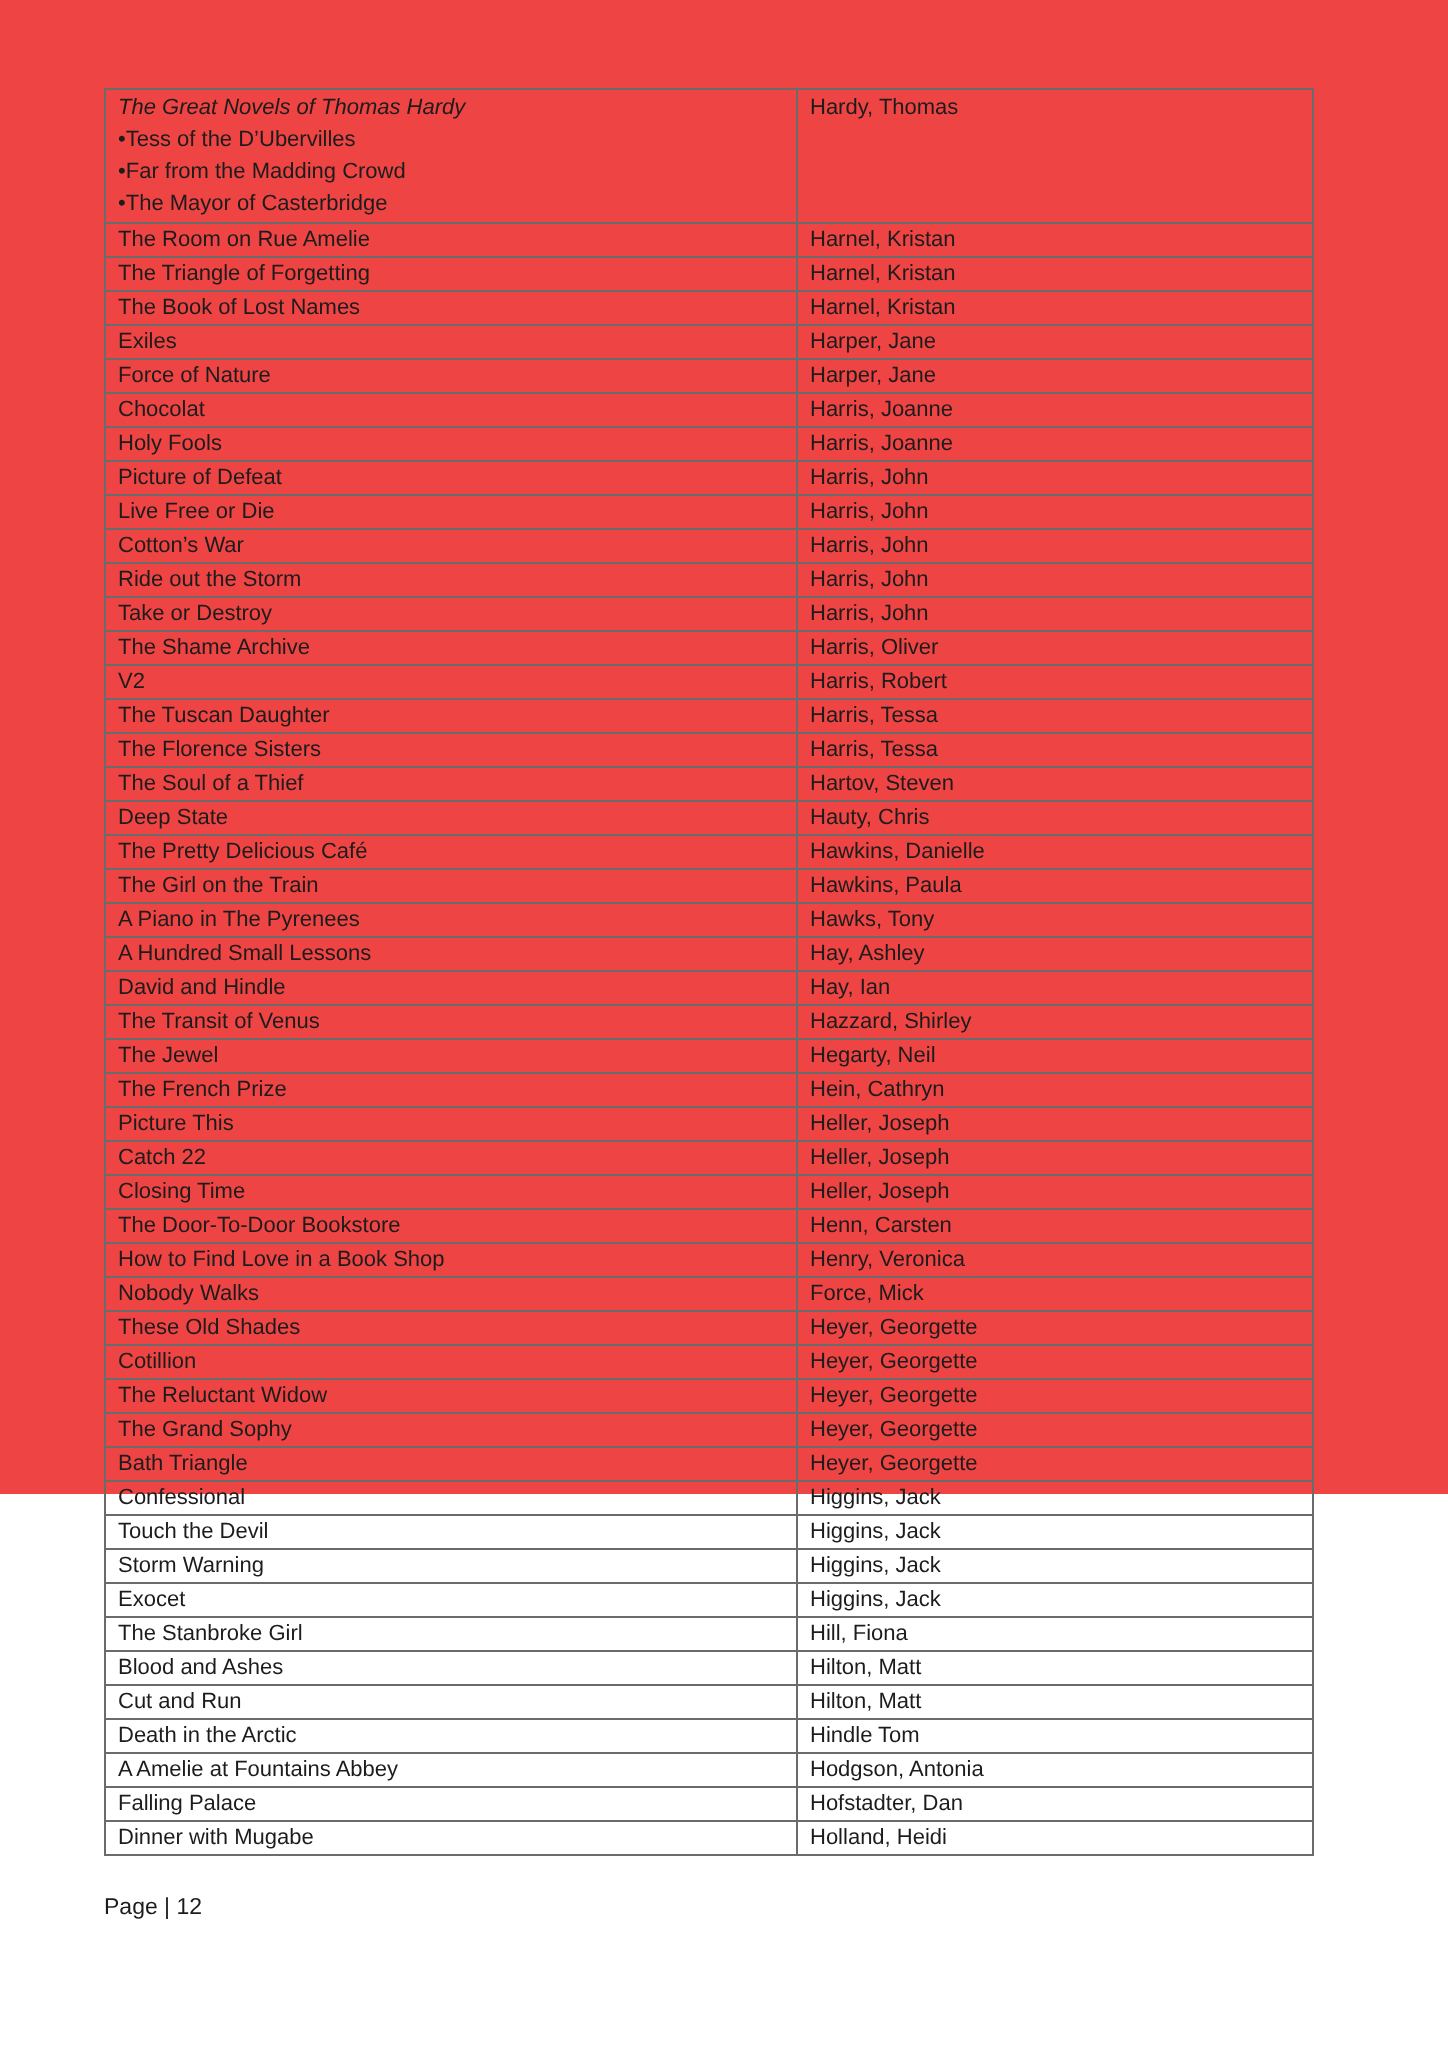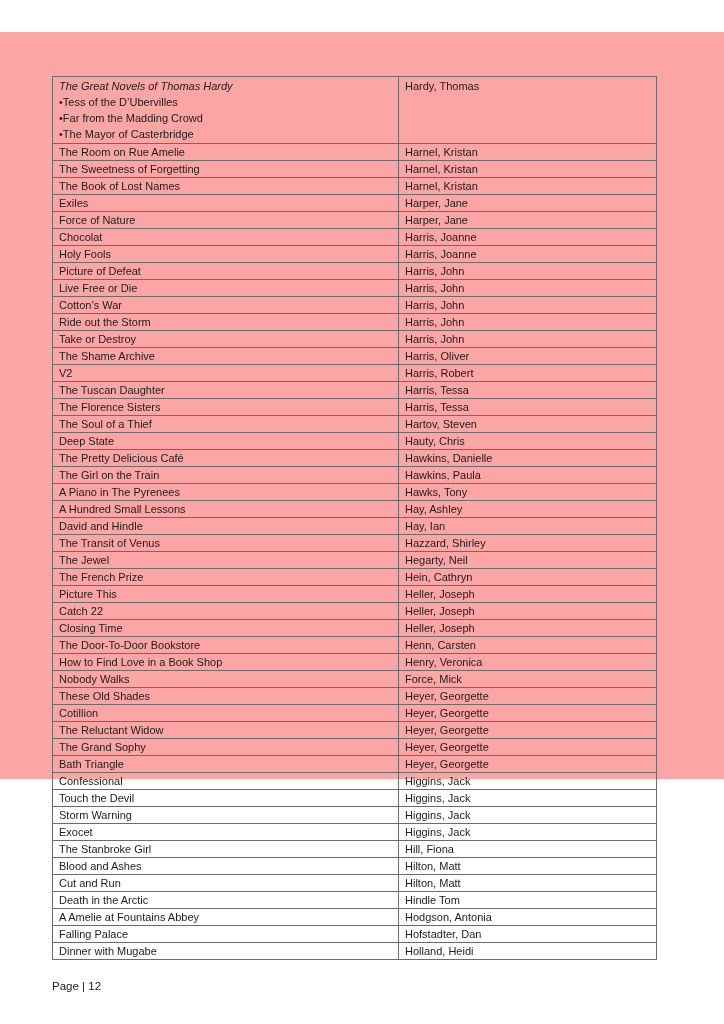--- a/index.html
+++ b/index.html
@@ -11,22 +11,21 @@
     width: 724px;
     height: 1024px;
     font-family: "Liberation Sans", sans-serif;
     color: #1c1c1c;
     overflow: hidden;
   }
   .page {
     position: relative;
     width: 724px;
     height: 747px;
-    background: #fca5a5;
-    margin-top: 32px;
+    background: #ef4444;
   }
   table.book-table {
     position: absolute;
     left: 52px;
     top: 44px;
     width: 604px;
     border-collapse: collapse;
     table-layout: fixed;
     border: 1px solid #3f3f3f;
   }
@@ -82,21 +81,21 @@
           <div class="bullet">Far from the Madding Crowd</div>
           <div class="bullet">The Mayor of Casterbridge</div>
         </td>
         <td>Hardy, Thomas</td>
       </tr>
     <tr>
           <td>The Room on Rue Amelie</td>
           <td>Harnel, Kristan</td>
         </tr>
         <tr>
-          <td>The Sweetness of Forgetting</td>
+          <td>The Triangle of Forgetting</td>
           <td>Harnel, Kristan</td>
         </tr>
         <tr>
           <td>The Book of Lost Names</td>
           <td>Harnel, Kristan</td>
         </tr>
         <tr>
           <td>Exiles</td>
           <td>Harper, Jane</td>
         </tr>

